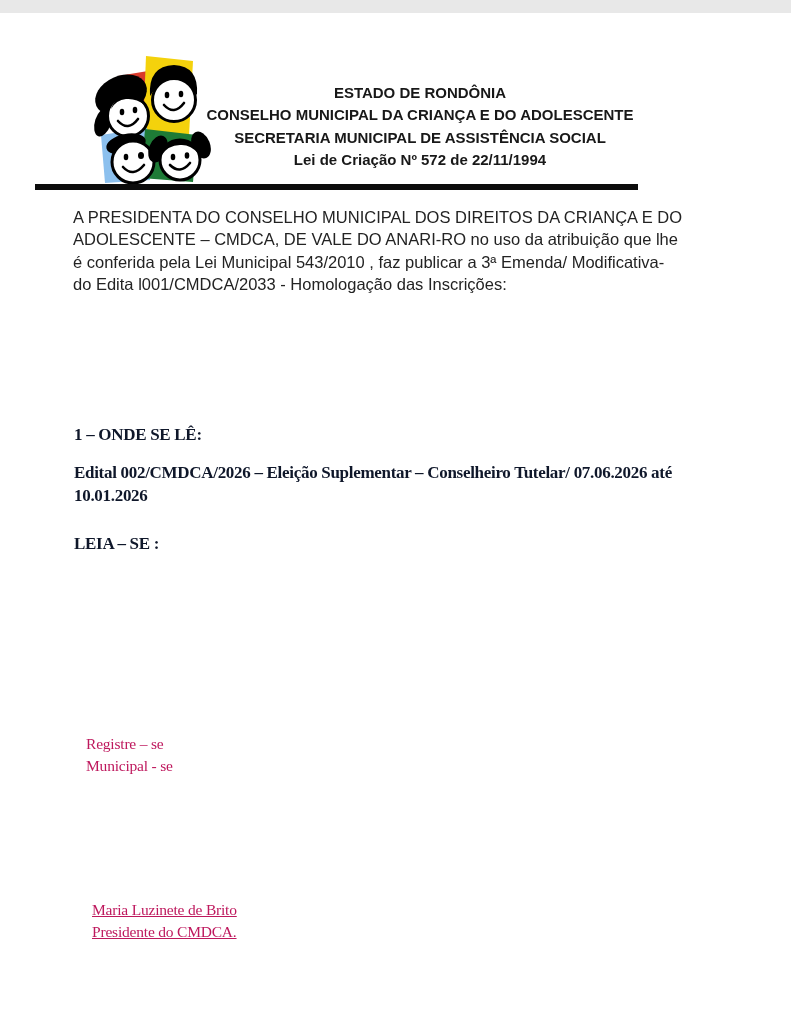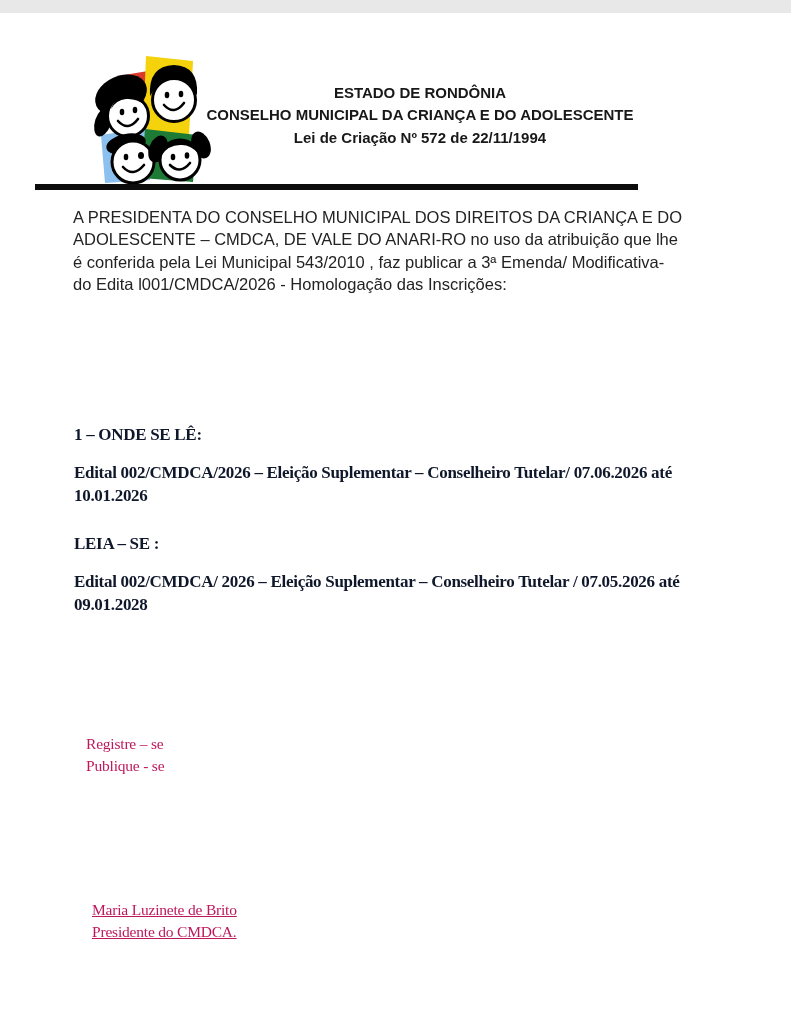--- a/index.html
+++ b/index.html
@@ -90,41 +90,40 @@
         <ellipse cx="85" cy="107" rx="2.3" ry="3.2" fill="#000"></ellipse>
         <ellipse cx="99" cy="105.5" rx="2.3" ry="3.2" fill="#000"></ellipse>
         <path d="M 82 115 Q 92 125 102 113" fill="none" stroke="#000" stroke-width="2.6" stroke-linecap="round"></path>
       </g>
     </svg>
   </div>
 
   <div class="abs header-text">
     <div>ESTADO DE RONDÔNIA</div>
     <div>CONSELHO MUNICIPAL DA CRIANÇA E DO ADOLESCENTE</div>
+    <div>SECRETARIA MUNICIPAL DE ASSISTÊNCIA SOCIAL</div>
     <div>Lei de Criação Nº 572 de 22/11/1994</div>
   </div>
 
   <div class="abs divider"></div>
 
   <div class="abs intro">A PRESIDENTA DO CONSELHO MUNICIPAL DOS DIREITOS DA CRIANÇA E DO
 ADOLESCENTE – CMDCA, DE VALE DO ANARI-RO no uso da atribuição que lhe
 é conferida pela Lei Municipal 543/2010 , faz publicar a 3ª Emenda/ Modificativa-
-do Edita l001/CMDCA/2026 - Homologação das Inscrições:</div>
+do Edita l001/CMDCA/2033 - Homologação das Inscrições:</div>
 
   <div class="abs serif-bold sec-heading-1">1 – ONDE SE LÊ:</div>
   <div class="abs serif-bold edital-1">Edital 002/CMDCA/2026 – Eleição Suplementar – Conselheiro Tutelar/ 07.06.2026 até
 10.01.2026</div>
 
   <div class="abs serif-bold sec-heading-2">LEIA – SE :</div>
-  <div class="abs serif-bold edital-2">Edital 002/CMDCA/ 2026 – Eleição Suplementar – Conselheiro Tutelar / 07.05.2026 até
-09.01.2028</div>
 
   <div class="abs serif-reg registre-block">
     <div>Registre – se</div>
-    <div>Publique - se</div>
+    <div>Municipal - se</div>
   </div>
 
   <div class="abs serif-reg signature-block">
     <div>Maria Luzinete de Brito</div>
     <div>Presidente do CMDCA.</div>
   </div>
 
 </div>
 
 </body></html>

